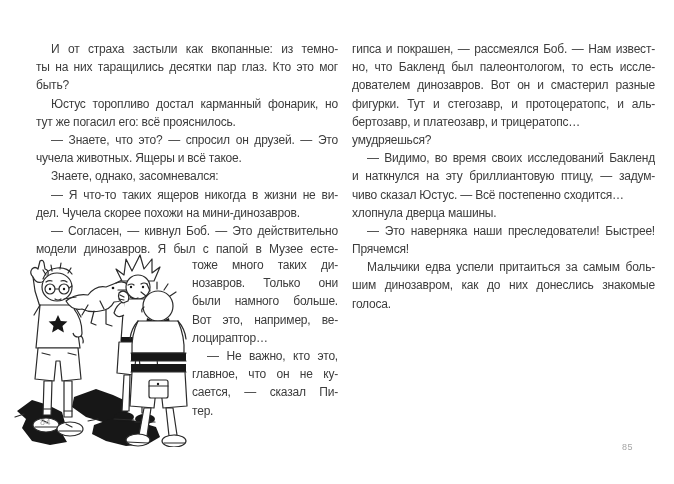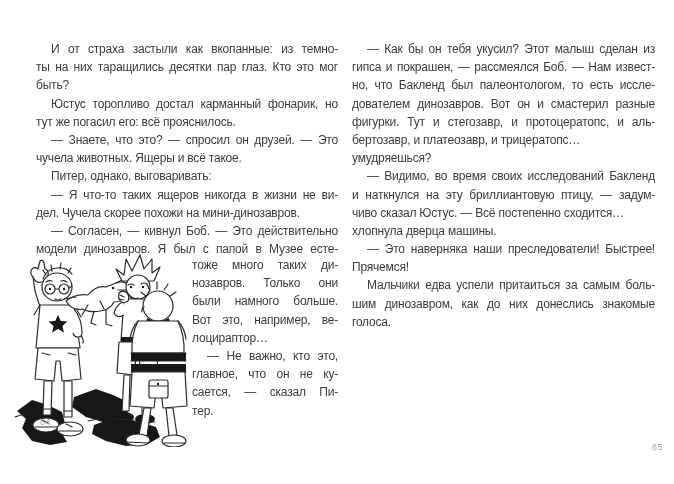--- a/index.html
+++ b/index.html
@@ -17,40 +17,40 @@
   }
   .line.flush{text-align:left;text-align-last:left;}
   .line.ind{padding-left:15px;}
   #left-full{left:36px;top:40px;width:302px;}
   #left-narrow{left:192px;top:256px;width:146px;}
   #right-col{left:352px;top:40px;width:303px;}
   .pagenum{
     position:absolute;font-size:9px;color:#a5a5a5;letter-spacing:0.5px;
   }
   #pn-left{left:40px;top:417px;}
-  #pn-right{left:652px;top:442px;}
+  #pn-right{left:622px;top:442px;}
   #illu{position:absolute;left:10px;top:249px;width:192px;height:198px;}
   svg .ln{fill:none;stroke:#2b2b2b;stroke-width:1.2;stroke-linecap:round;stroke-linejoin:round;}
   svg .wh{fill:#ffffff;stroke:#2b2b2b;stroke-width:1.2;stroke-linejoin:round;}
   svg .bk{fill:#171717;stroke:none;}
 </style>
 </head>
 <body>
 
 <div class="spread">
 
   <div class="textcol" id="left-full">
       <div class="line ind">И от страха застыли как вкопанные: из темно-</div>
       <div class="line">ты на них таращились десятки пар глаз. Кто это мог</div>
       <div class="line flush">быть?</div>
       <div class="line ind">Юстус торопливо достал карманный фонарик, но</div>
       <div class="line flush">тут же погасил его: всё прояснилось.</div>
       <div class="line ind">— Знаете, что это? — спросил он друзей. — Это</div>
       <div class="line flush">чучела животных. Ящеры и всё такое.</div>
-      <div class="line flush ind">Питер, однако, выговаривать:</div>
+      <div class="line flush ind">Знаете, однако, засомневался:</div>
       <div class="line ind">— Я что-то таких ящеров никогда в жизни не ви-</div>
       <div class="line flush">дел. Чучела скорее похожи на мини-динозавров.</div>
       <div class="line ind">— Согласен, — кивнул Боб. — Это действительно</div>
       <div class="line">модели динозавров. Я был с папой в Музее есте-</div>
     </div>
   <div class="textcol" id="left-narrow">
       <div class="line">тоже много таких ди-</div>
       <div class="line">нозавров. Только они</div>
       <div class="line">были намного больше.</div>
       <div class="line">Вот это, например, ве-</div>
@@ -134,21 +134,20 @@
       <circle class="bk" cx="148" cy="135" r="1.2"></circle>
       <path class="wh" d="M134,159 L129,186 L137,187 L141,159 Z"></path>
       <path class="wh" d="M156,159 L159,187 L167,186 L163,159 Z"></path>
       <ellipse class="wh" cx="128" cy="191" rx="12" ry="6"></ellipse>
       <ellipse class="wh" cx="164" cy="192" rx="12" ry="6"></ellipse>
       <path class="ln" d="M117,193 l21,1 M154,194 l21,0"></path>
     </g>
   </svg>
 
   <div class="textcol" id="right-col">
-      <div class="line ind">— Как бы он тебя укусил? Этот малыш сделан из</div>
       <div class="line">гипса и покрашен, — рассмеялся Боб. — Нам извест-</div>
       <div class="line">но, что Бакленд был палеонтологом, то есть иссле-</div>
       <div class="line">дователем динозавров. Вот он и смастерил разные</div>
       <div class="line">фигурки. Тут и стегозавр, и протоцератопс, и аль-</div>
       <div class="line flush">бертозавр, и платеозавр, и трицератопс…</div>
       <div class="line flush">умудряешься?</div>
       <div class="line ind">— Видимо, во время своих исследований Бакленд</div>
       <div class="line">и наткнулся на эту бриллиантовую птицу, — задум-</div>
       <div class="line flush">чиво сказал Юстус. — Всё постепенно сходится…</div>
       <div class="line flush">хлопнула дверца машины.</div>

